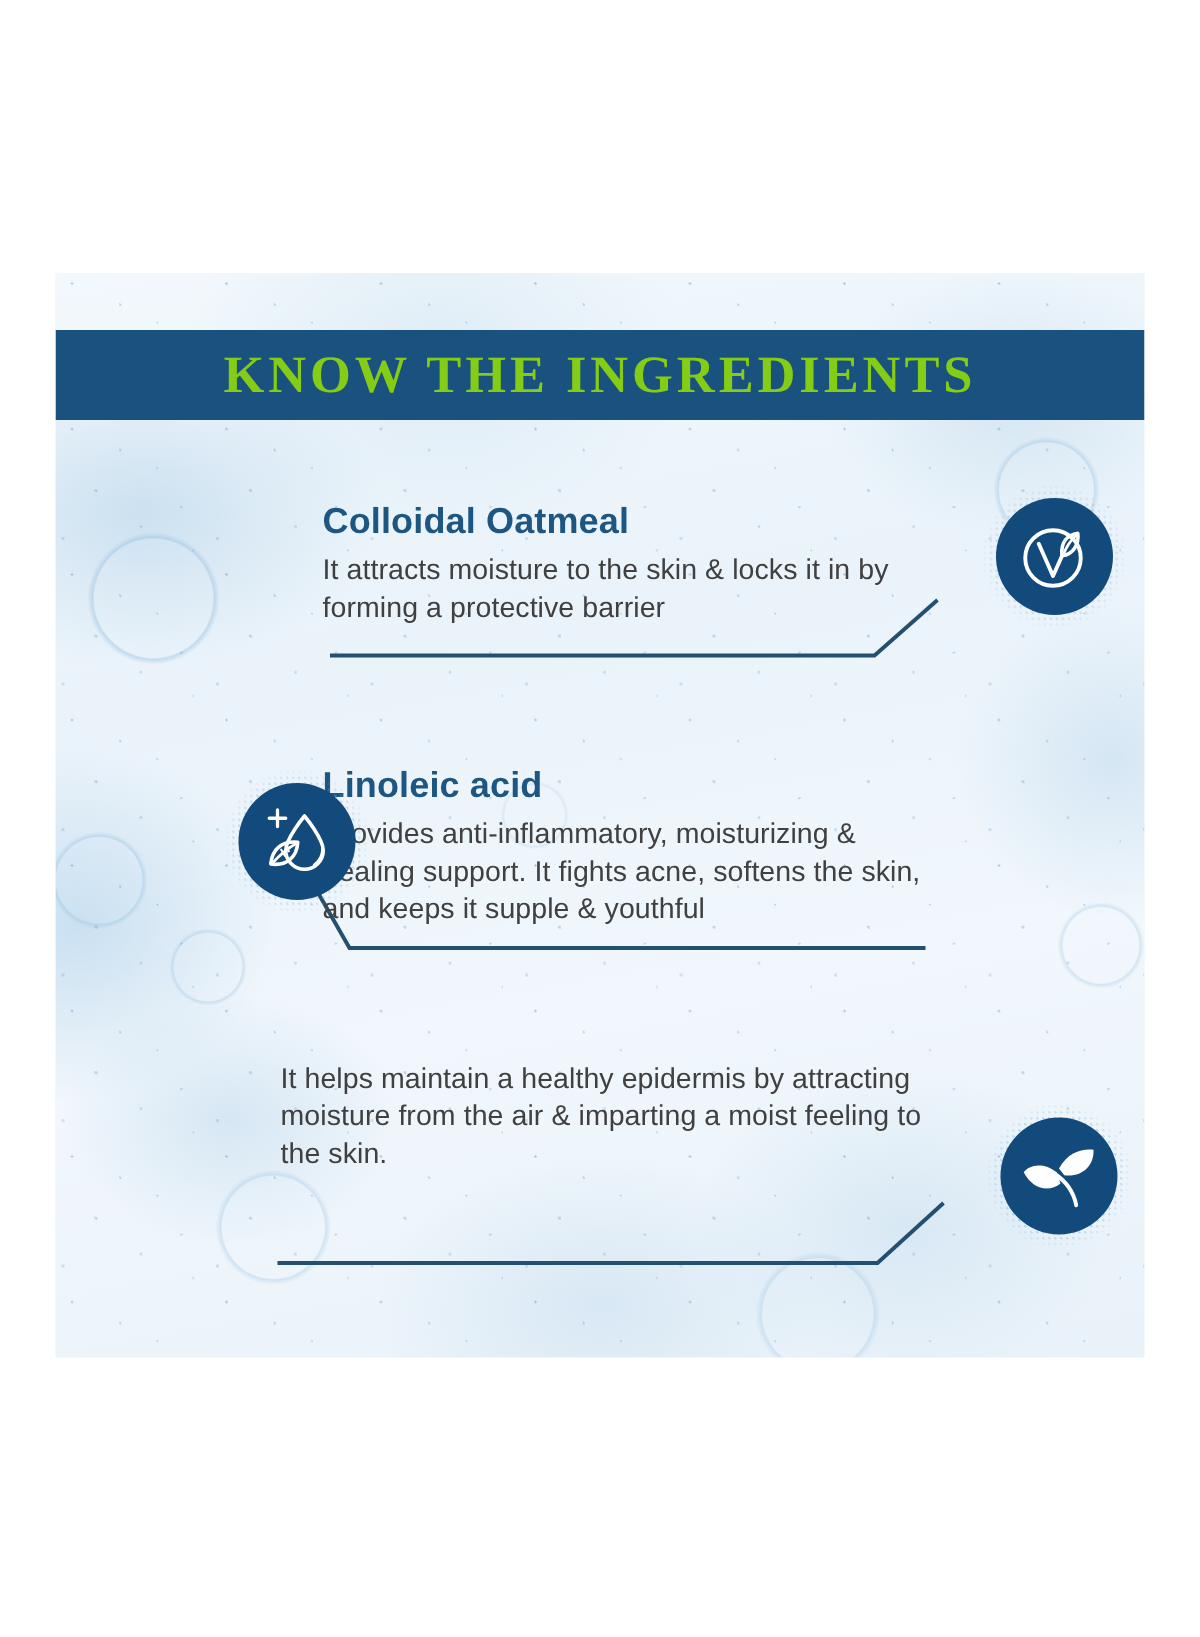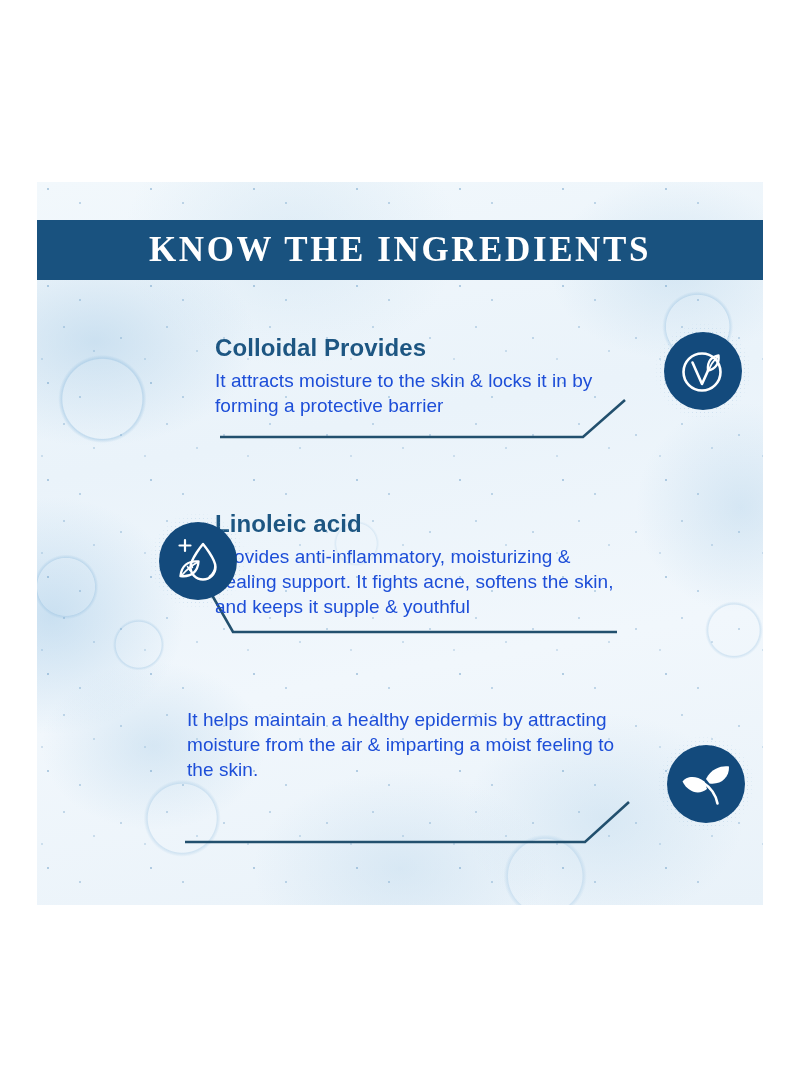--- a/index.html
+++ b/index.html
@@ -80,21 +80,21 @@
     display: flex;
     align-items: center;
     justify-content: center;
   }
   .title-band h1 {
     margin: 0;
     font-family: "Liberation Serif", "DejaVu Serif", serif;
     font-weight: 700;
     font-size: 35px;
     letter-spacing: 2.6px;
-    color: #ffffff;
+    color: #84cc16;
     white-space: nowrap;
   }
 
   
   .connectors {
     position: absolute;
     inset: 0;
     pointer-events: none;
   }
 
@@ -106,21 +106,21 @@
     margin: 0 0 6px 0;
     font-size: 24px;
     font-weight: 700;
     color: #1d5682;
     letter-spacing: .1px;
   }
   .block p {
     margin: 0;
     font-size: 19px;
     line-height: 1.32;
-    color: #1d4ed8;
+    color: #404040;
     letter-spacing: .05px;
   }
   #block-1 { left: 178px; top: 152px; width: 400px; }
   #block-2 { left: 178px; top: 328px; width: 420px; }
   #block-3 { left: 150px; top: 525px; width: 440px; }
 
   
   .badge {
     position: absolute;
     width: 78px;
@@ -167,21 +167,21 @@
     <h1>KNOW THE INGREDIENTS</h1>
   </div>
 
   <svg class="connectors" width="726" height="723" viewBox="0 0 726 723">
     <polyline points="183,255 546,255 588,218" fill="none" stroke="#22506e" stroke-width="2.6" stroke-linejoin="miter"></polyline>
     <polyline points="155,378 196,450 580,450" fill="none" stroke="#22506e" stroke-width="2.6" stroke-linejoin="miter"></polyline>
     <polyline points="148,660 548,660 592,620" fill="none" stroke="#22506e" stroke-width="2.6" stroke-linejoin="miter"></polyline>
   </svg>
 
   <div class="block" id="block-1">
-    <h2>Colloidal Provides</h2>
+    <h2>Colloidal Oatmeal</h2>
     <p>It attracts moisture to the skin &amp; locks it in by forming a protective barrier</p>
   </div>
 
   <div class="block" id="block-2">
     <h2>Linoleic acid</h2>
     <p>Provides anti-inflammatory, moisturizing &amp; healing support. It fights acne, softens the skin, and keeps it supple &amp; youthful</p>
   </div>
 
   <div class="block" id="block-3">
     <p>It helps maintain a healthy epidermis by attracting moisture from the air &amp; imparting a moist feeling to the skin.</p>

